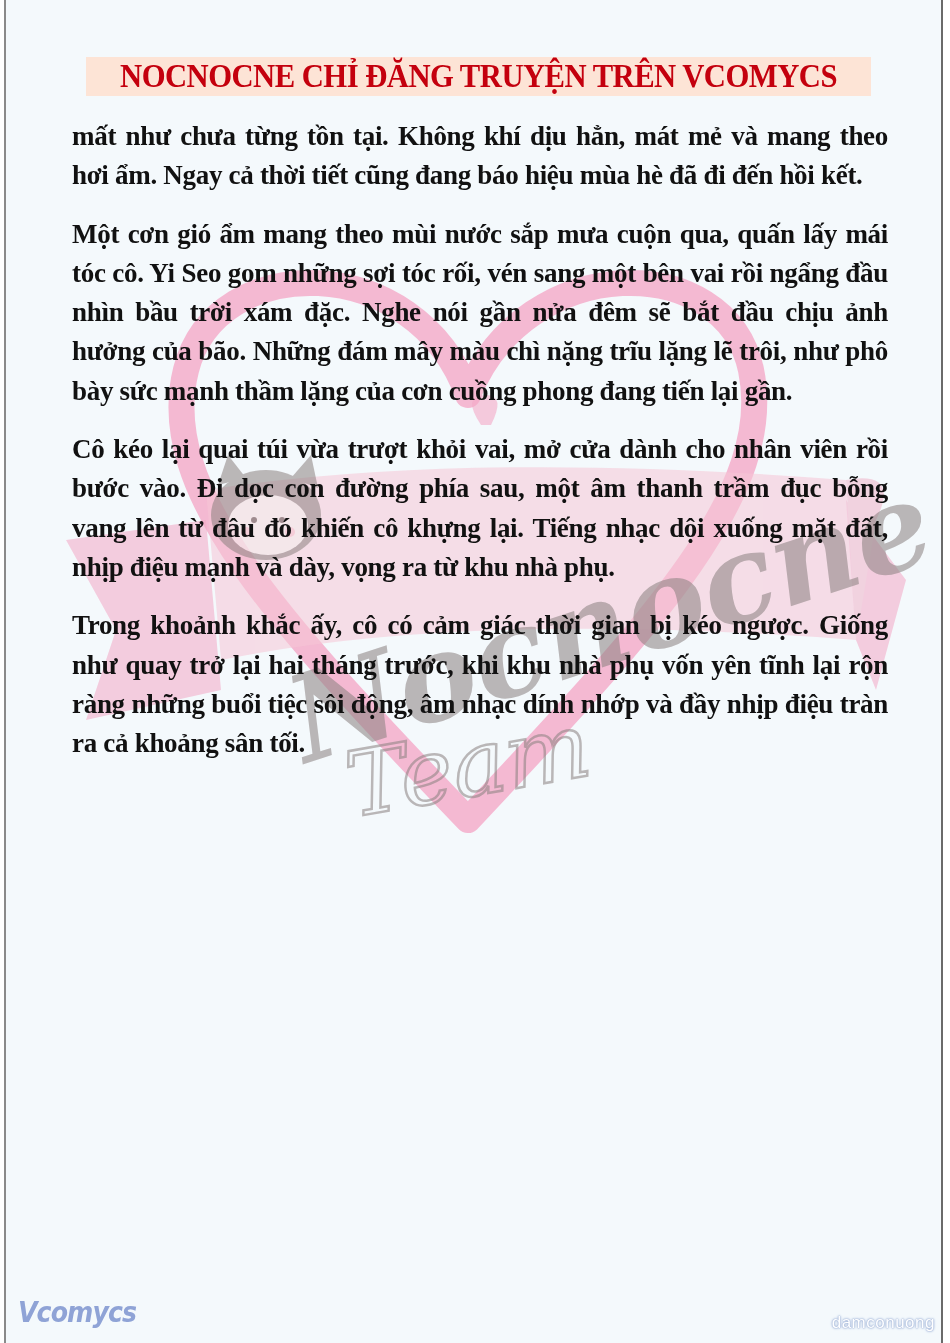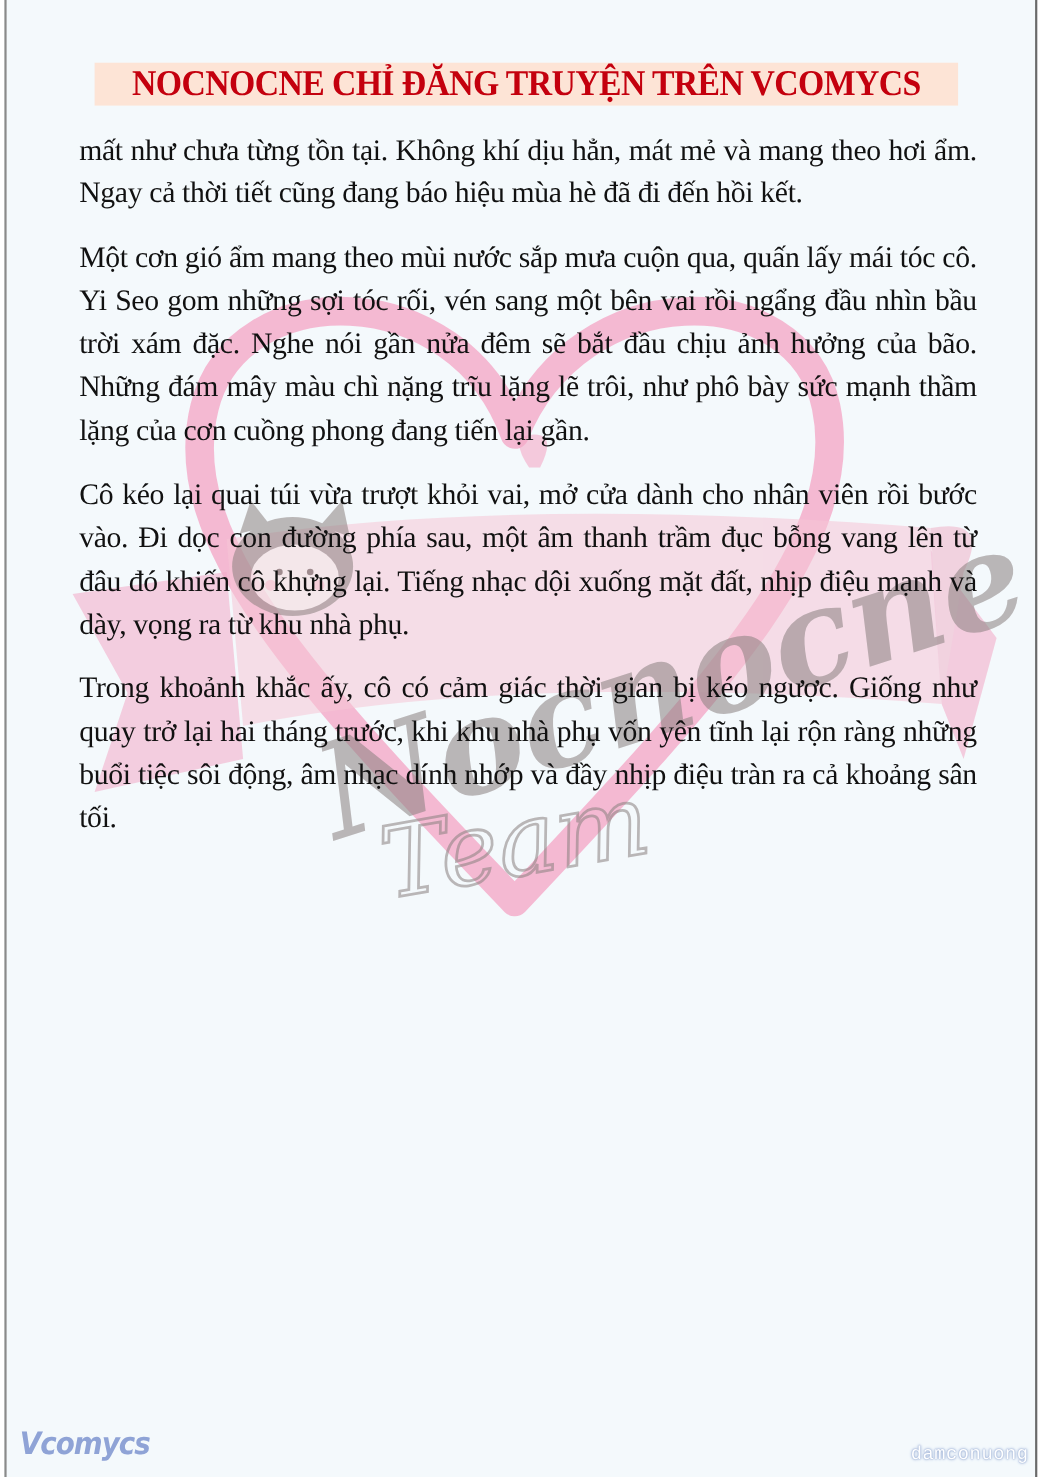--- a/index.html
+++ b/index.html
@@ -57,21 +57,21 @@
       transform: scaleX(0.93);
       transform-origin: center;
       white-space: nowrap;
     }
     .content {
       position: absolute;
       left: 66px;
       top: 117px;
       width: 816px;
       font-family: "Liberation Serif", "DejaVu Serif", serif;
-      font-weight: normal;
+      font-weight: bold;
       font-size: 27px;
       line-height: 39.3px;
       color: #111111;
     }
     .para {
       margin: 0 0 19px 0;
       text-align: justify;
       text-align-last: left;
       letter-spacing: -0.3px;
     }
@@ -85,21 +85,21 @@
       font-size: 28px;
       color: #8fa3d6;
       letter-spacing: -1px;
       transform: scaleX(0.9);
       transform-origin: left;
     }
     .footer-credit {
       position: absolute;
       right: 6px;
       top: 1313px;
-      font-family: Liberation Mono, monospace;
+      font-family: Liberation Sans, sans-serif;
       font-size: 17px;
       color: #ffffff;
       text-shadow: 0 0 2px #9fb3d8, 0 0 3px #9fb3d8, 0 0 1px #8aa0cc;
       letter-spacing: 0.5px;
     }
   </style>
 </head>
 <body>
 
 <div class="page">

